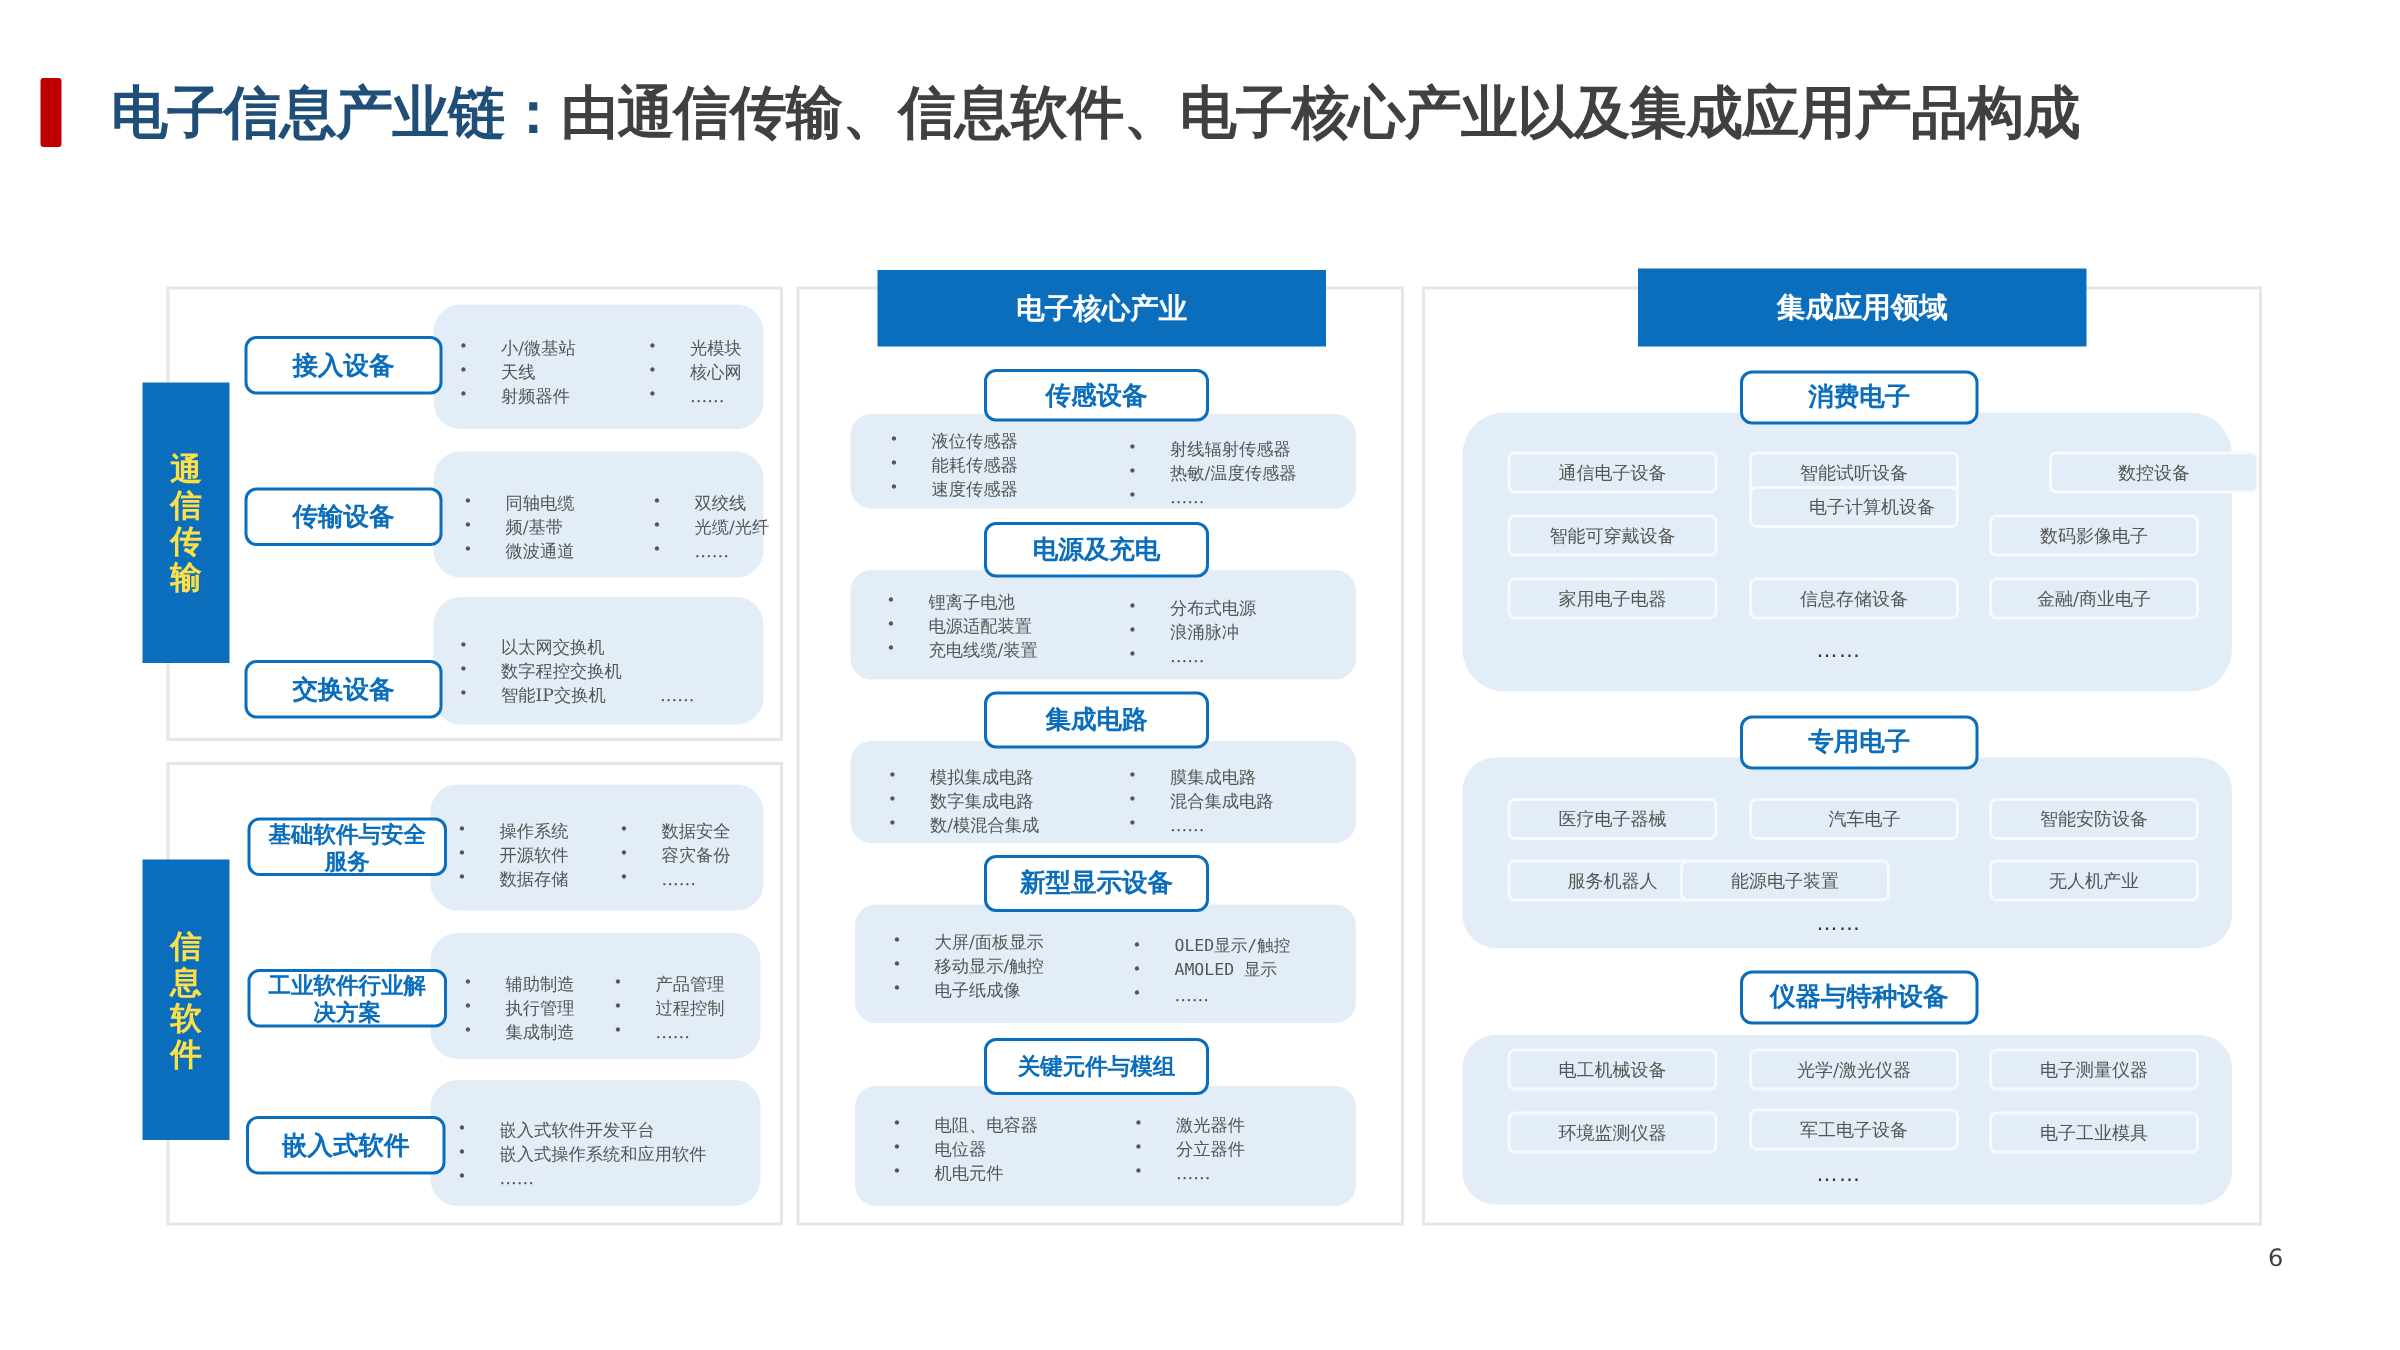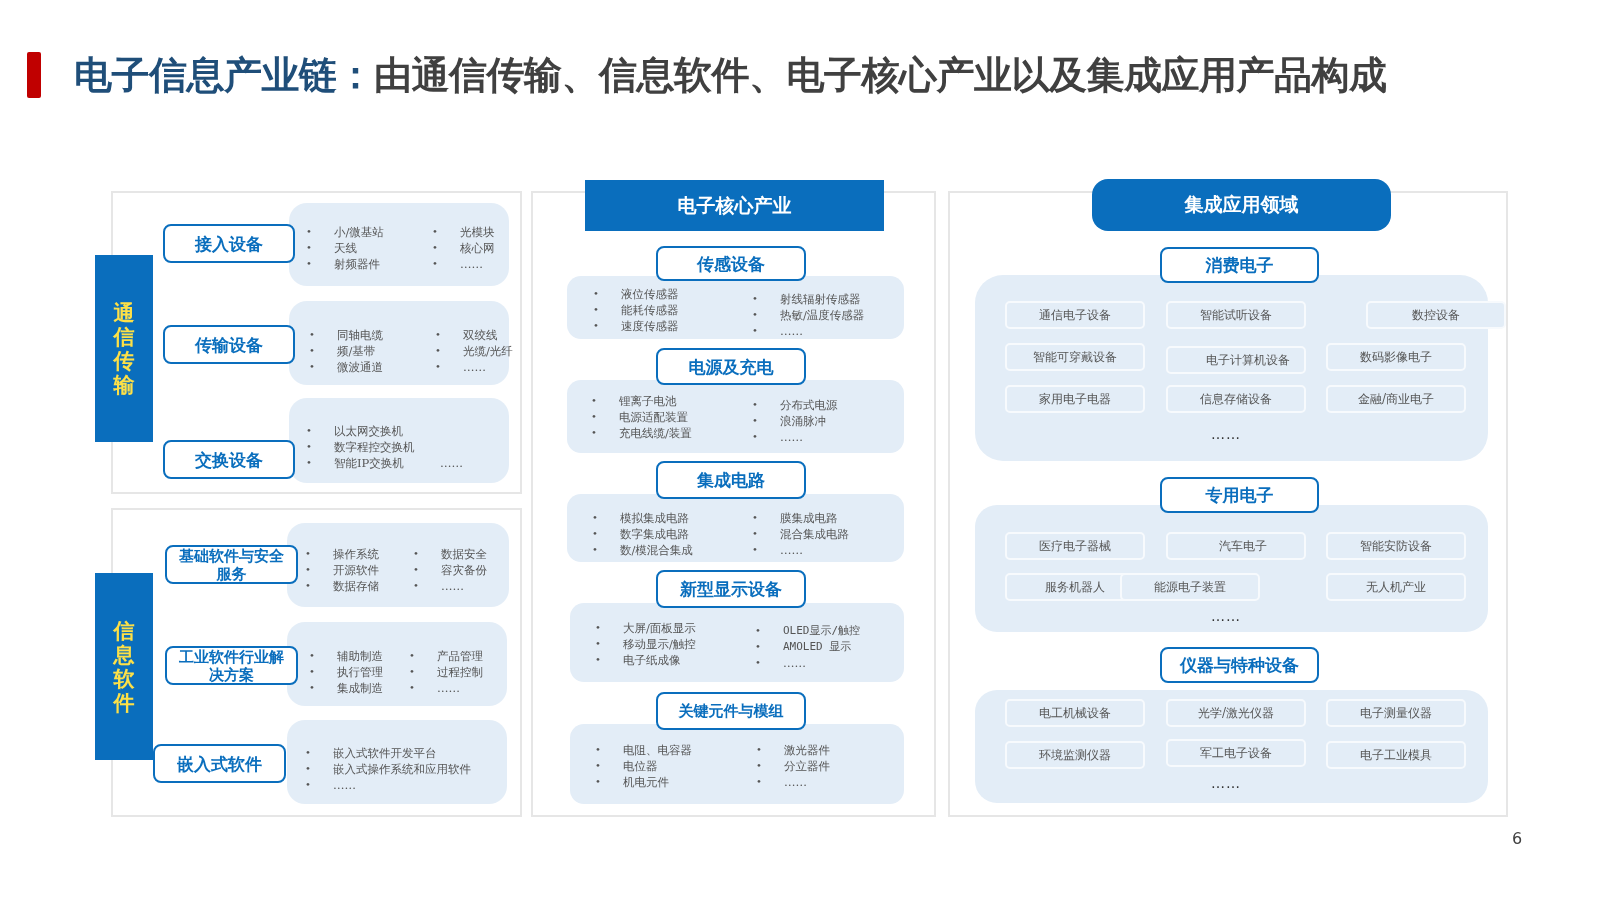--- a/index.html
+++ b/index.html
@@ -159,21 +159,21 @@
     </div>
   <div class="row">
       <span class="dot">•</span>
       <span style="width:72px">集成制造</span>
       <span class="dot">•</span>
       <span>……</span>
     </div>
 </div>
 
 <div class="abs bubble" style="left:287px;top:720px;width:220px;height:84px;"></div>
-<div class="abs cat-btn" style="left:153px;top:744px;width:133px;height:39px;">嵌入式软件</div>
+<div class="abs cat-btn" style="left:164px;top:744px;width:133px;height:39px;">嵌入式软件</div>
 <div class="item-list" style="left:305px;top:745px;">
   <div class="row">
       <span class="dot">•</span>
       <span>嵌入式软件开发平台</span>
     </div>
   <div class="row">
       <span class="dot">•</span>
       <span>嵌入式操作系统和应用软件</span>
     </div>
   <div class="row">
@@ -294,29 +294,29 @@
     </div>
   <div class="row">
       <span class="dot">•</span>
       <span style="width:133px">机电元件</span>
       <span class="dot">•</span>
       <span>……</span>
     </div>
 </div>
 
 <div class="abs panel" style="left:948px;top:191px;width:560px;height:626px;"></div>
-<div class="abs header-block" style="left:1092px;top:179px;width:299px;height:52px;border-radius:16px;">集成应用领域</div>
+<div class="abs header-block" style="left:1092px;top:179px;width:299px;height:52px;">集成应用领域</div>
 
 <div class="abs bubble" style="left:975px;top:275px;width:513px;height:186px;border-radius:28px;"></div>
 <div class="abs cat-btn" style="left:1160px;top:247px;width:159px;height:36px;">消费电子</div>
 <div class="app-cell" style="left:1005px;top:301px;">通信电子设备</div>
 <div class="app-cell" style="left:1166px;top:301px;">智能试听设备</div>
 <div class="app-cell" style="left:1326px;top:301px;margin-left:40px;">数控设备</div>
 <div class="app-cell" style="left:1005px;top:343px;">智能可穿戴设备</div>
-<div class="app-cell" style="left:1166px;top:346px;padding-left:24px;">电子计算机设备</div>
+<div class="app-cell" style="left:1166px;top:324px;padding-left:24px;">电子计算机设备</div>
 <div class="app-cell" style="left:1326px;top:343px;">数码影像电子</div>
 <div class="app-cell" style="left:1005px;top:385px;">家用电子电器</div>
 <div class="app-cell" style="left:1166px;top:385px;">信息存储设备</div>
 <div class="app-cell" style="left:1326px;top:385px;">金融/商业电子</div>
 <div class="ellipsis" style="left:1211px;top:426px;">……</div>
 
 <div class="abs bubble" style="left:975px;top:505px;width:513px;height:127px;border-radius:22px;"></div>
 <div class="abs cat-btn" style="left:1160px;top:477px;width:159px;height:36px;">专用电子</div>
 <div class="app-cell" style="left:1005px;top:532px;">医疗电子器械</div>
 <div class="app-cell" style="left:1166px;top:532px;padding-left:14px;">汽车电子</div>

